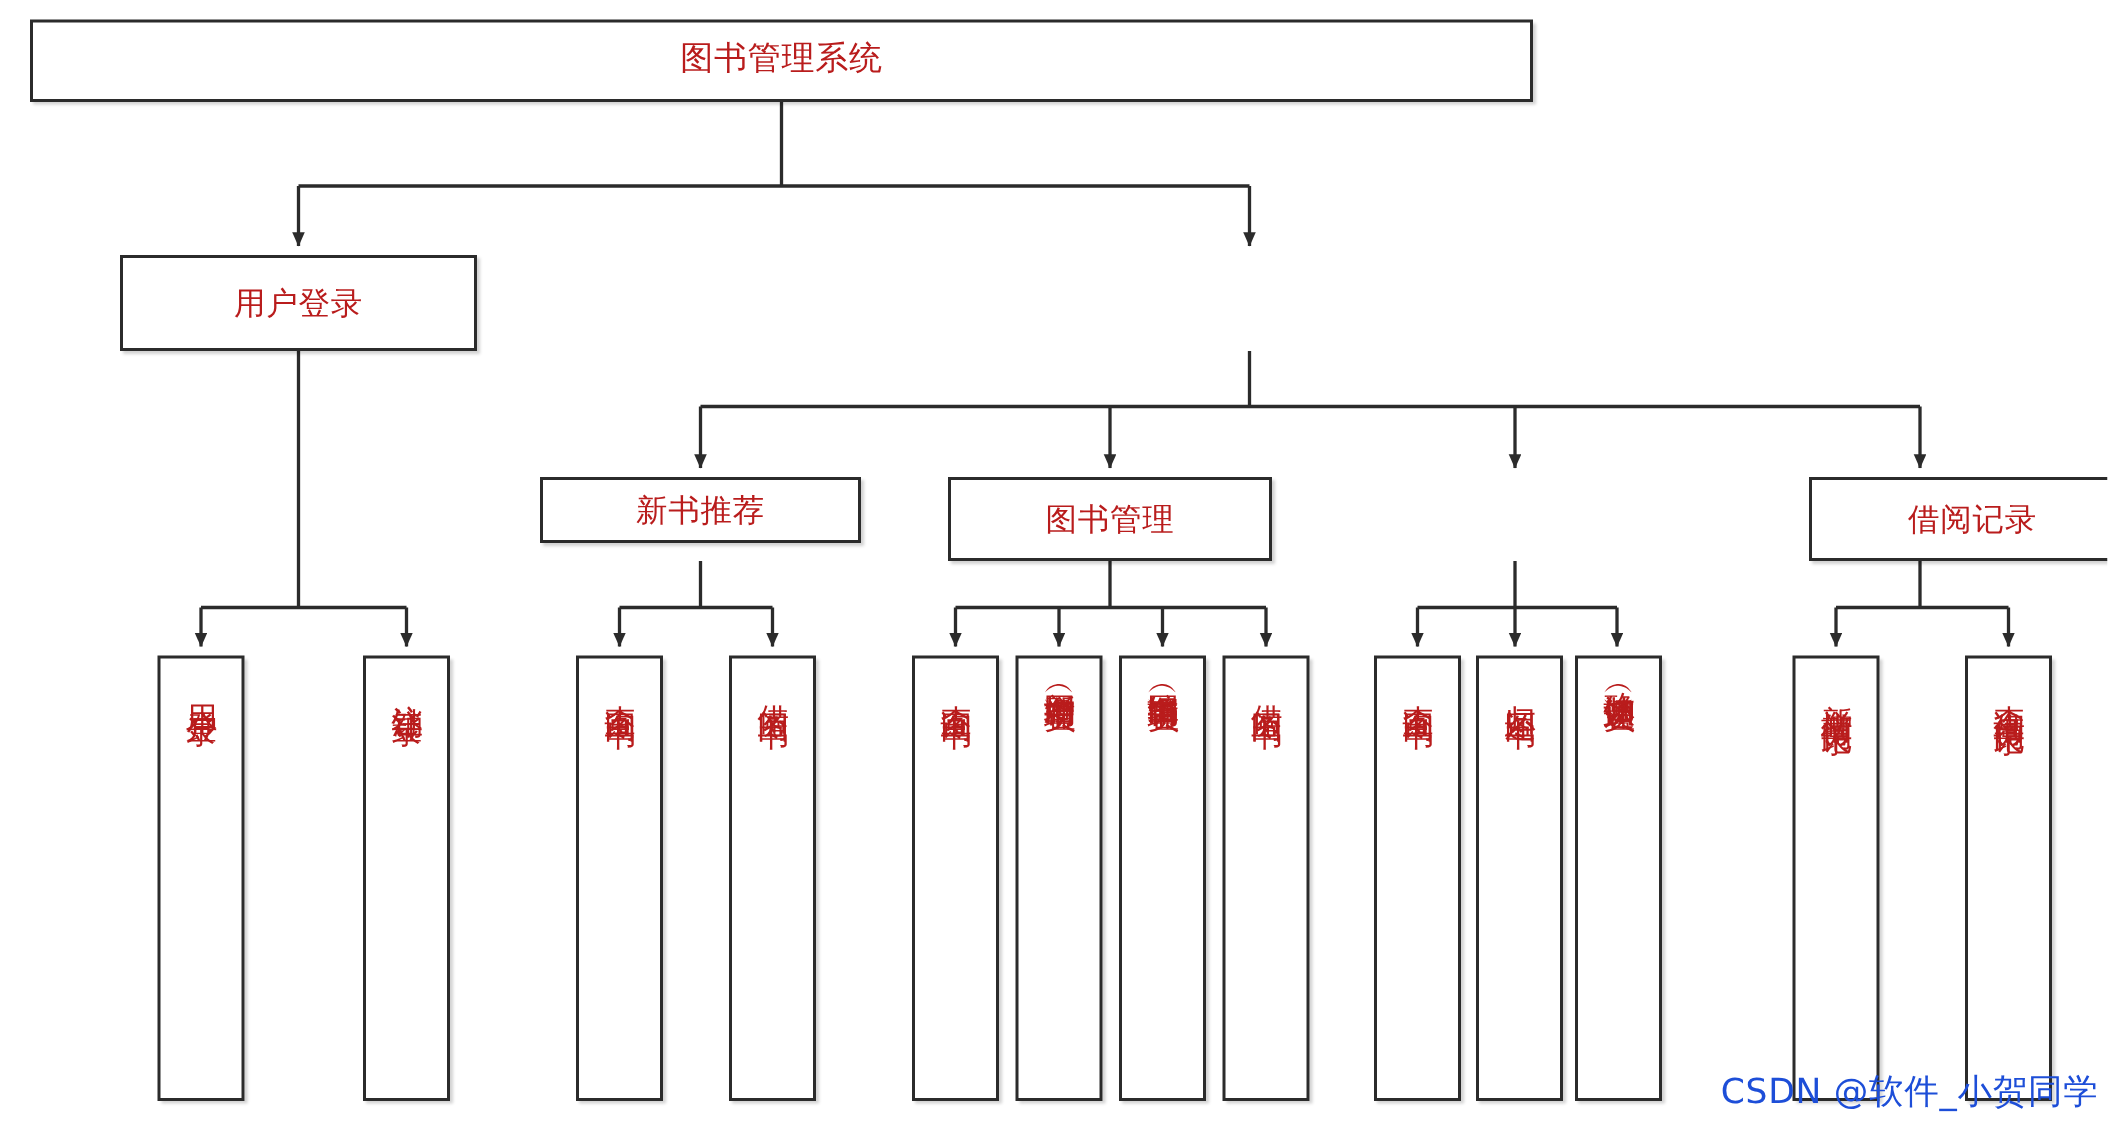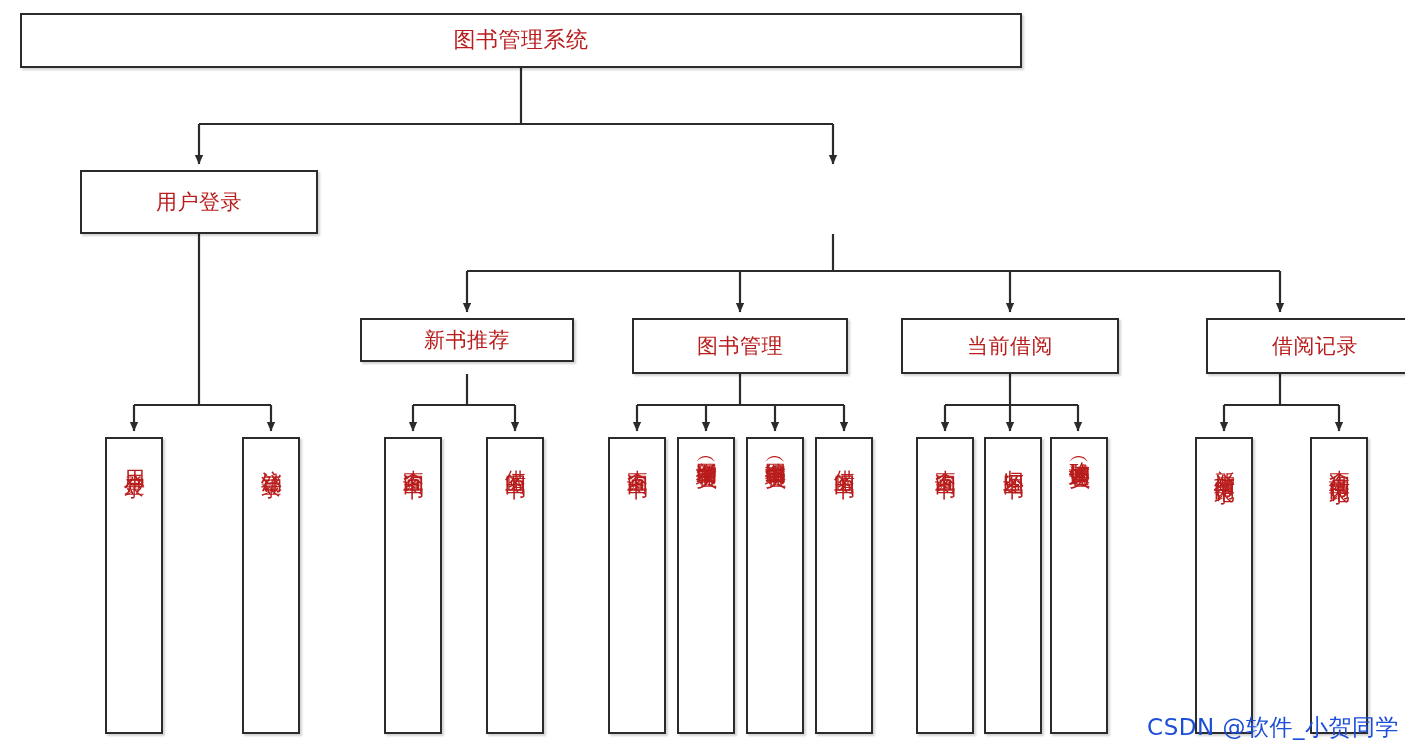--- a/index.html
+++ b/index.html
@@ -138,23 +138,20 @@
 
 
   <div class="node horiz" style="left:360px; top:318px; width:214px; height:44px;">
     <span class="label">新书推荐</span>
   </div>
 
   <div class="node horiz" style="left:632px; top:318px; width:216px; height:56px;">
     <span class="label">图书管理</span>
   </div>
 
-  <div class="node horiz" style="left:901px; top:318px; width:218px; height:56px;">
-    <span class="label">当前借阅</span>
-  </div>
 
   <div class="node horiz" style="left:1206px; top:318px; width:218px; height:56px;">
     <span class="label">借阅记录</span>
   </div>
 
   <div class="node vert" style="left:105px; top:437px; width:58px; height:297px;">
     <span class="label">用户登录</span>
   </div>
 
   <div class="node vert" style="left:242px; top:437px; width:58px; height:297px;">

